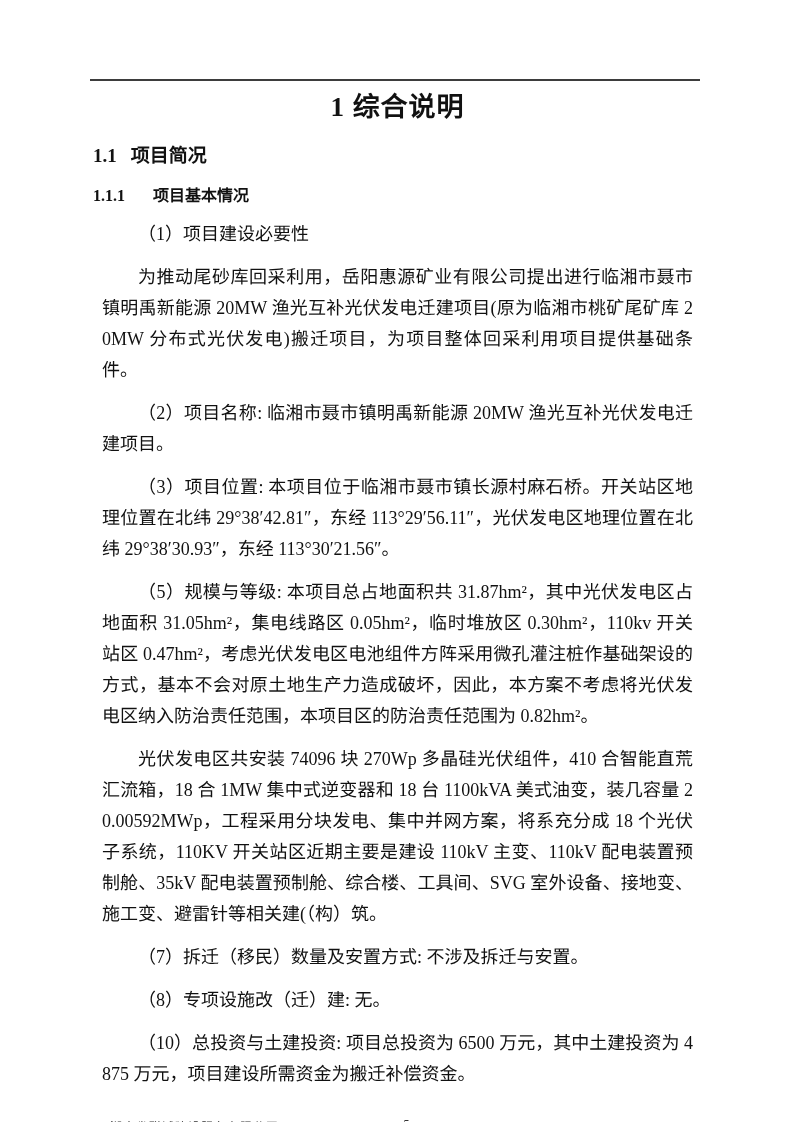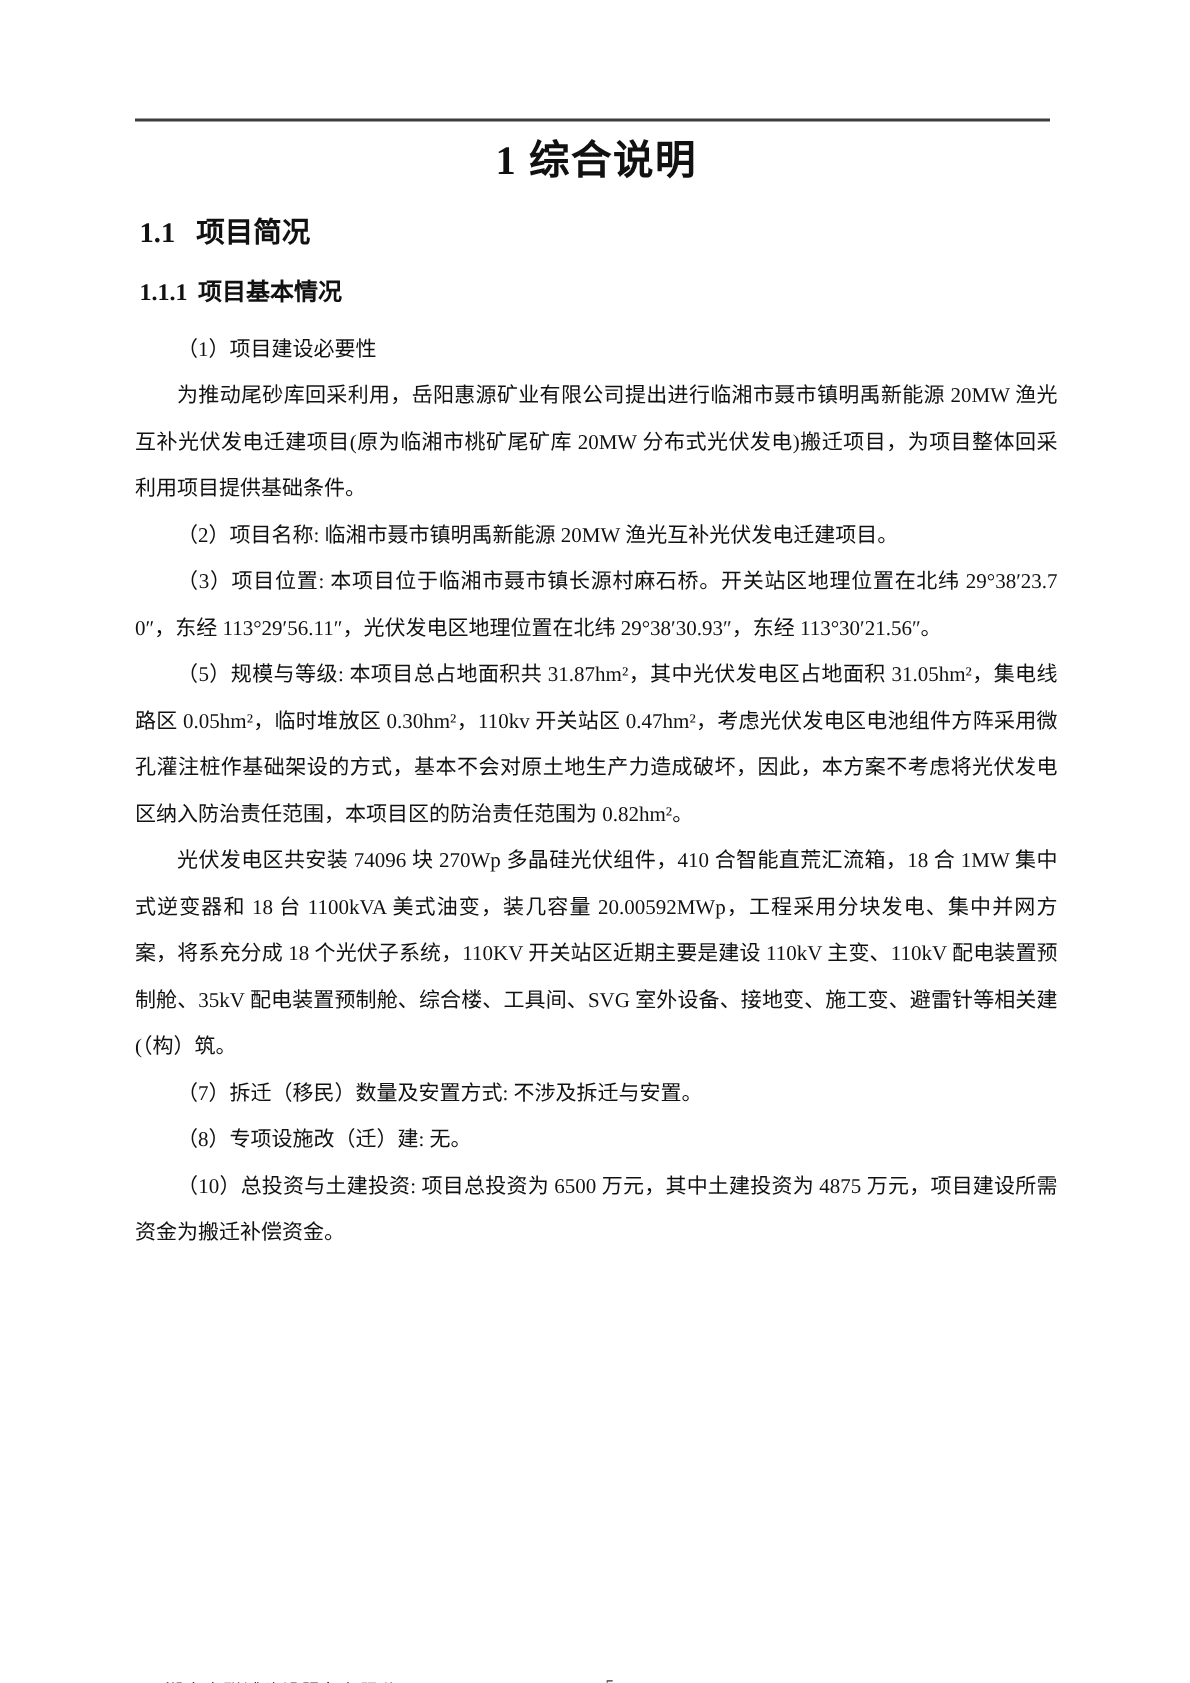--- a/index.html
+++ b/index.html
@@ -45,27 +45,27 @@
     font-weight: bold;
     font-family: Liberation Serif, serif;
   }
   .section-heading .num { letter-spacing: 0; margin-right: 14px; }
   .subsection-heading {
     margin: 16px 0 0 3px;
     font-size: 16px;
     line-height: 22px;
     font-weight: bold;
   }
-  .subsection-heading .num { margin-right: 7px; }
+  .subsection-heading .num { margin-right: 28px; }
   .body-text {
     margin-top: 11px;
   }
   .body-text p {
-    margin: 0;
-    font-size: 14px;
+    margin: 12px;
+    font-size: 18px;
     line-height: 31px;
     text-align: justify;
     text-indent: 2em;
     word-break: break-all;
   }
   .page-footer {
     position: absolute;
     top: 1036px;
     left: 0;
     width: 793px;
@@ -97,21 +97,21 @@
     <h1 class="chapter-title">1  综合说明</h1>
 
     <h2 class="section-heading"><span class="num">1.1</span><span>项目简况</span></h2>
 
     <h3 class="subsection-heading"><span class="num">1.1.1</span><span>项目基本情况</span></h3>
 
     <div class="body-text">
       <p>（1）项目建设必要性</p>
       <p>为推动尾砂库回采利用，岳阳惠源矿业有限公司提出进行临湘市聂市镇明禹新能源 20MW 渔光互补光伏发电迁建项目(原为临湘市桃矿尾矿库 20MW 分布式光伏发电)搬迁项目，为项目整体回采利用项目提供基础条件。</p>
       <p>（2）项目名称: 临湘市聂市镇明禹新能源 20MW 渔光互补光伏发电迁建项目。</p>
-      <p>（3）项目位置: 本项目位于临湘市聂市镇长源村麻石桥。开关站区地理位置在北纬 29°38′23.70″，东经 113°29′56.11″，光伏发电区地理位置在北纬 29°38′30.93″，东经 113°30′21.56″。</p>
+      <p>（3）项目位置: 本项目位于临湘市聂市镇长源村麻石桥。开关站区地理位置在北纬 29°38′42.81″，东经 113°29′56.11″，光伏发电区地理位置在北纬 29°38′30.93″，东经 113°30′21.56″。</p>
       <p>（5）规模与等级: 本项目总占地面积共 31.87hm²，其中光伏发电区占地面积 31.05hm²，集电线路区 0.05hm²，临时堆放区 0.30hm²，110kv 开关站区 0.47hm²，考虑光伏发电区电池组件方阵采用微孔灌注桩作基础架设的方式，基本不会对原土地生产力造成破坏，因此，本方案不考虑将光伏发电区纳入防治责任范围，本项目区的防治责任范围为 0.82hm²。</p>
       <p>光伏发电区共安装 74096 块 270Wp 多晶硅光伏组件，410 合智能直荒汇流箱，18 合 1MW 集中式逆变器和 18 台 1100kVA 美式油变，装几容量 20.00592MWp，工程采用分块发电、集中并网方案，将系充分成 18 个光伏子系统，110KV 开关站区近期主要是建设 110kV 主变、110kV 配电装置预制舱、35kV 配电装置预制舱、综合楼、工具间、SVG 室外设备、接地变、施工变、避雷针等相关建(（构）筑。</p>
       <p>（7）拆迁（移民）数量及安置方式: 不涉及拆迁与安置。</p>
       <p>（8）专项设施改（迁）建: 无。</p>
       <p>（10）总投资与土建投资: 项目总投资为 6500 万元，其中土建投资为 4875 万元，项目建设所需资金为搬迁补偿资金。</p>
     </div>
   </div>
 
   <div class="page-footer">
     <span class="footer-company">湖南省联诚建设服务有限公司</span>

